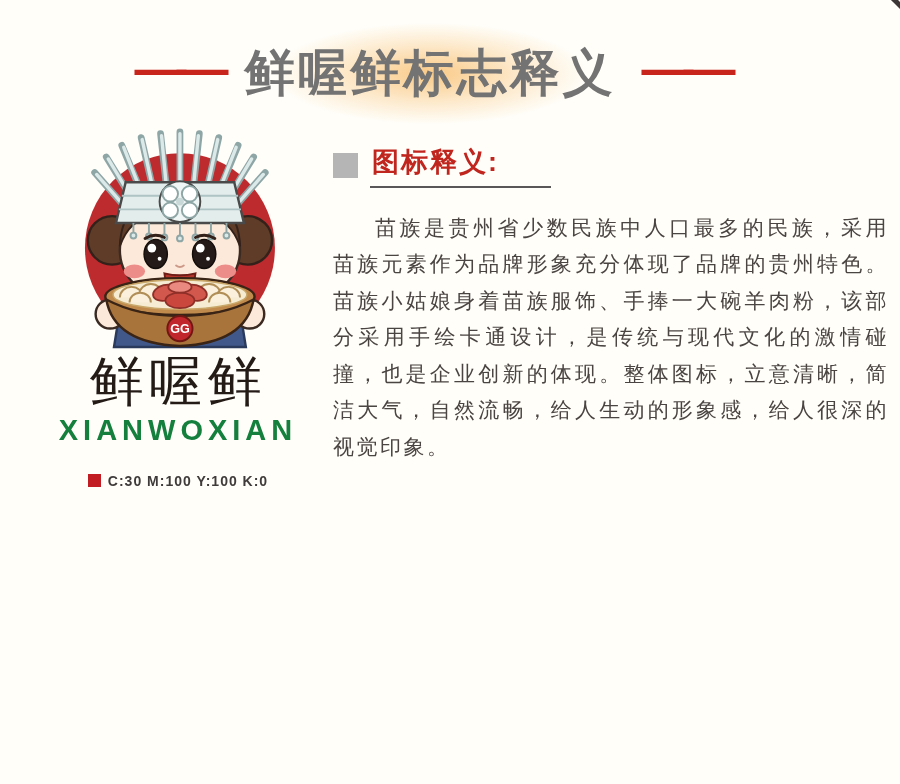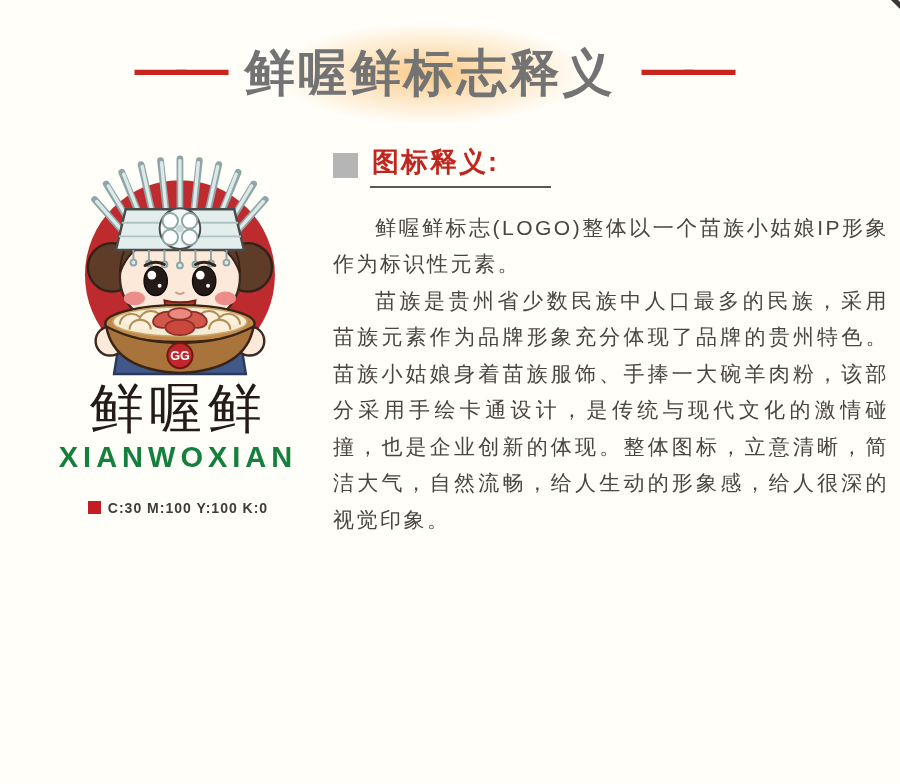--- a/index.html
+++ b/index.html
@@ -26,21 +26,21 @@
     position:relative; font-size:50px; font-weight:900; color:#737373;
     letter-spacing:3px; padding:6px 10px; white-space:nowrap;
   }
   .title-text::before {
     content:""; position:absolute; inset:-14px 30px;
     background:radial-gradient(ellipse closest-side, rgba(247,174,74,0.65), rgba(247,174,74,0.25) 55%, rgba(247,174,74,0) 95%);
     z-index:0;
   }
   .title-text span { position:relative; z-index:1; }
   
-  .brand-col { position:absolute; left:40px; top:146px; width:276px; text-align:center; }
+  .brand-col { position:absolute; left:40px; top:119px; width:276px; text-align:center; }
   .mascot { display:block; margin:0 auto; }
   .wordmark {
     margin-top:0; font-size:54px; font-weight:400; color:#241B17;
     letter-spacing:5px; line-height:1.05;
   }
   .latin {
     margin-top:4px; font-size:29px; font-weight:700; color:#15803d; letter-spacing:5px;
   }
   .spec-row {
     margin-top:26px; display:flex; align-items:center; justify-content:center; gap:7px;
@@ -201,19 +201,18 @@
   </div>
 
   <div class="icon-section">
     <div class="section-head">
       <span class="bullet-square"></span>
       <span class="section-title-wrap">
         <span class="section-title">图标释义:</span>
       </span>
     </div>
     <div class="icon-paras">
-      <p class="para">鲜喔鲜标志(LOGO)整体以一个苗族小姑娘IP形象作为标识性元素。</p>
       <p class="para">苗族是贵州省少数民族中人口最多的民族，采用苗族元素作为品牌形象充分体现了品牌的贵州特色。苗族小姑娘身着苗族服饰、手捧一大碗羊肉粉，该部分采用手绘卡通设计，是传统与现代文化的激情碰撞，也是企业创新的体现。整体图标，立意清晰，简洁大气，自然流畅，给人生动的形象感，给人很深的视觉印象。</p>
     </div>
   </div>
 
 
 </div>
 
 </body></html>

